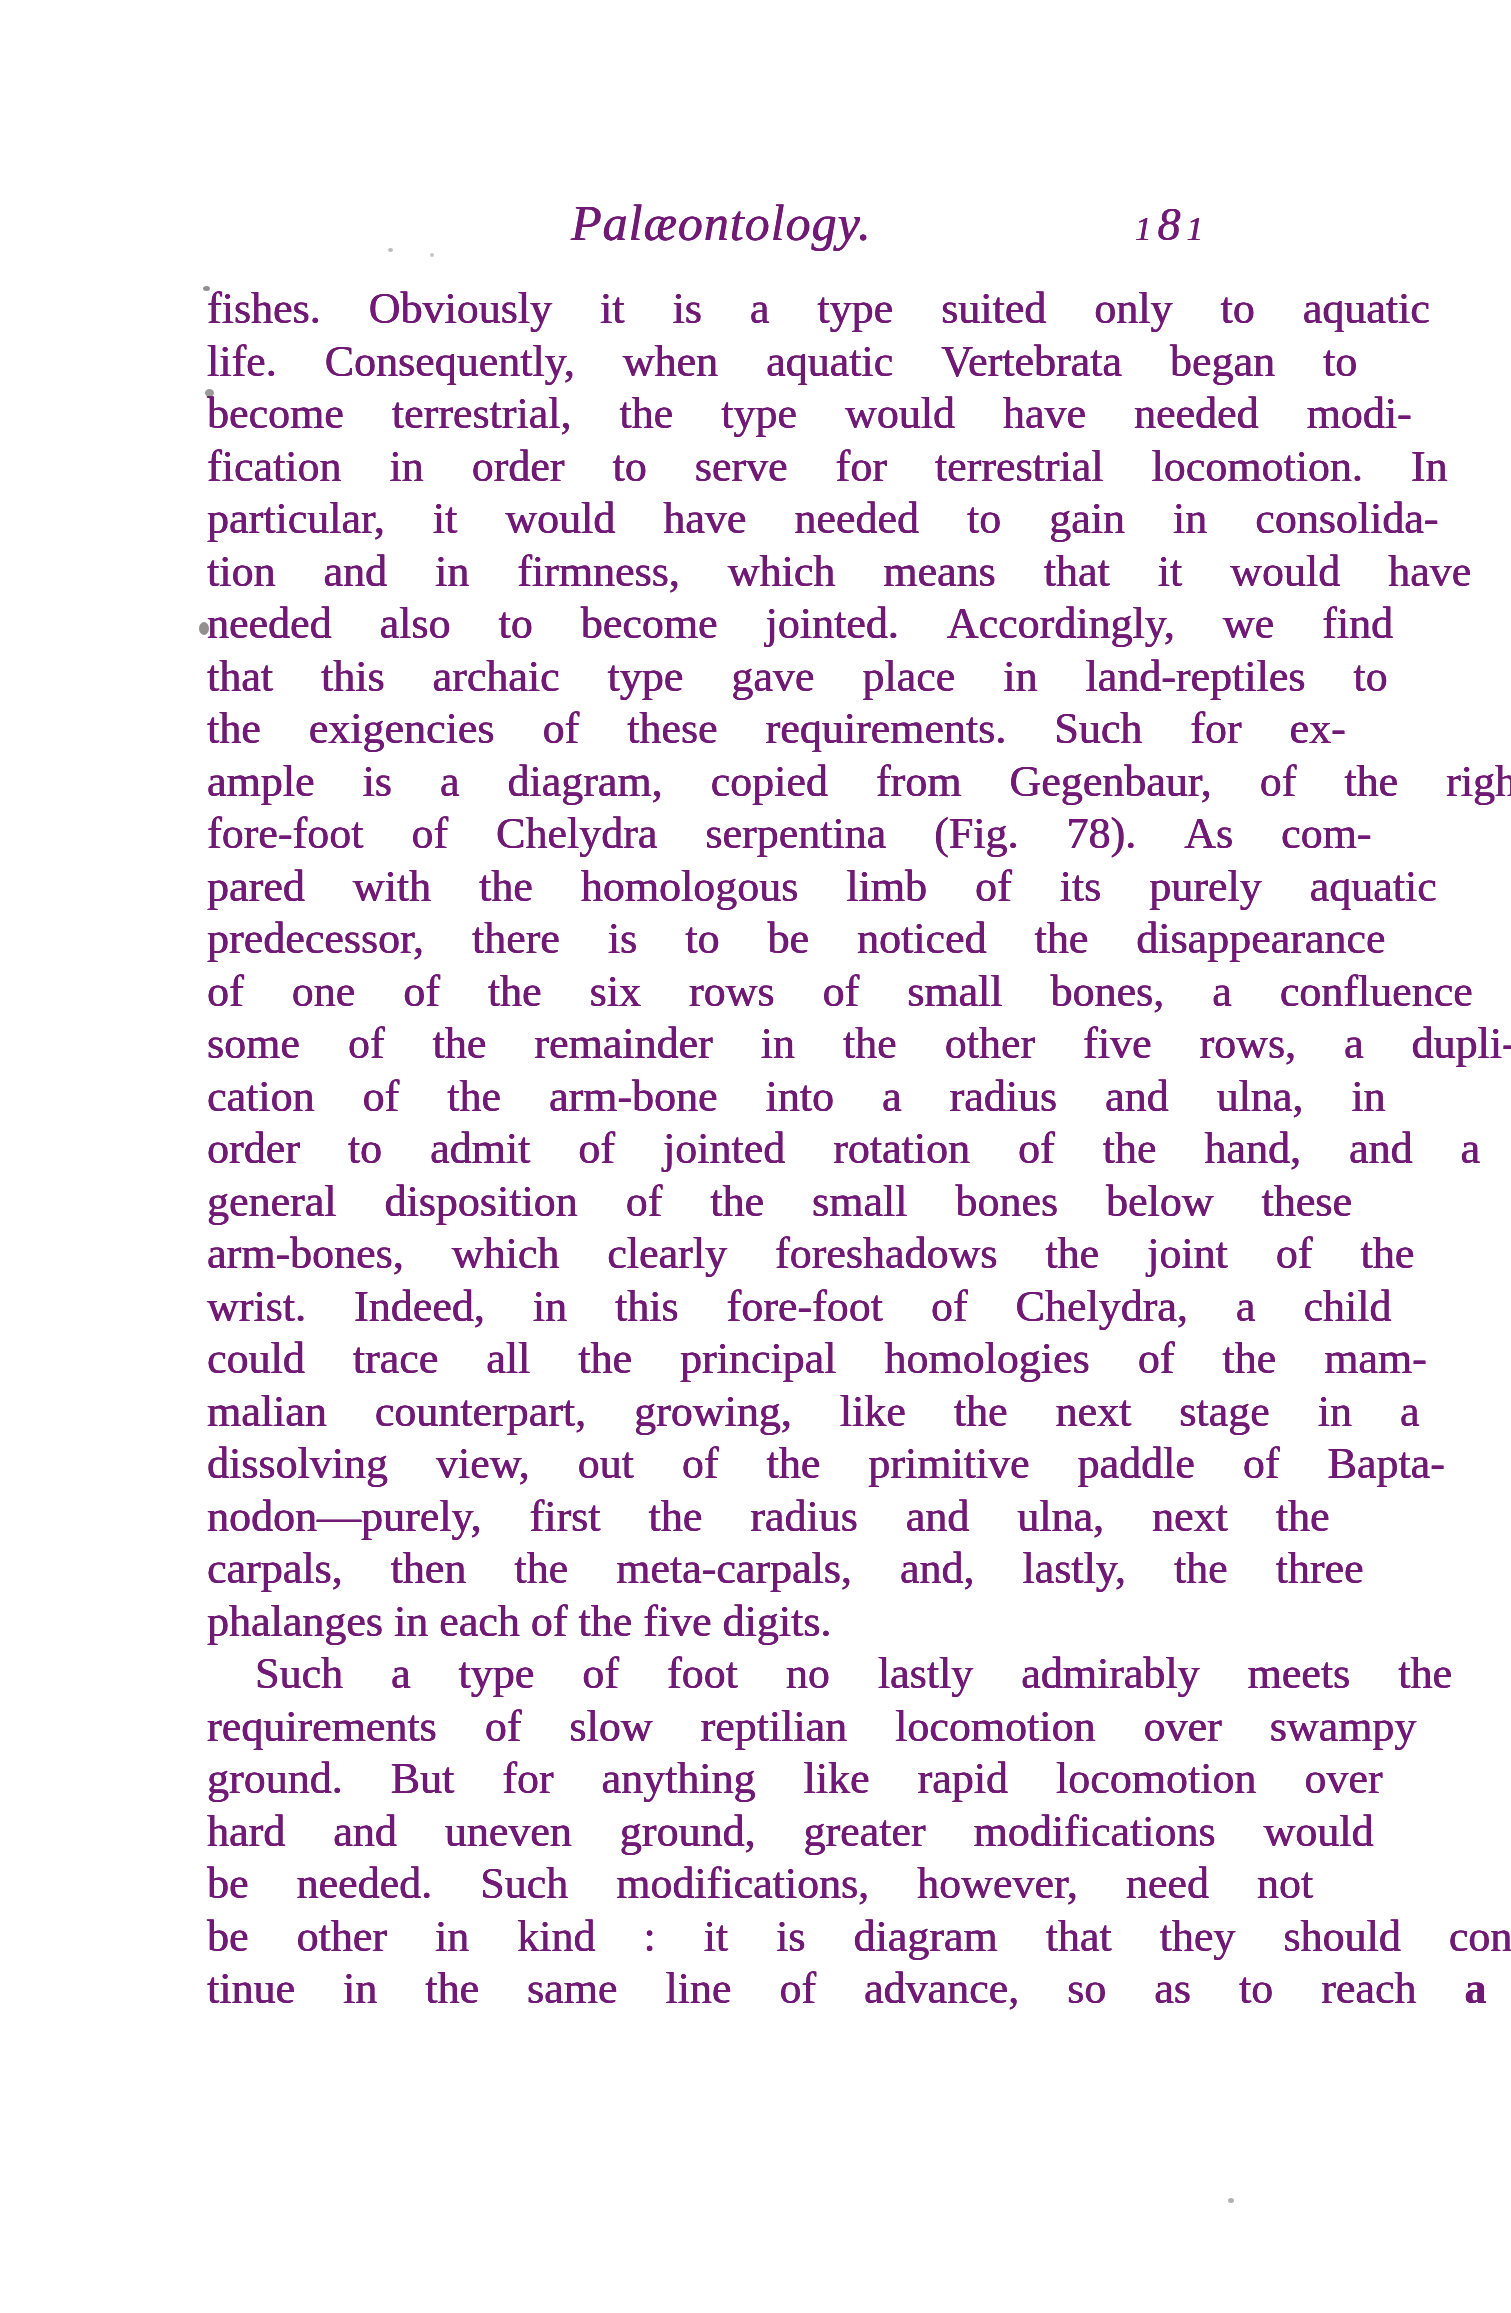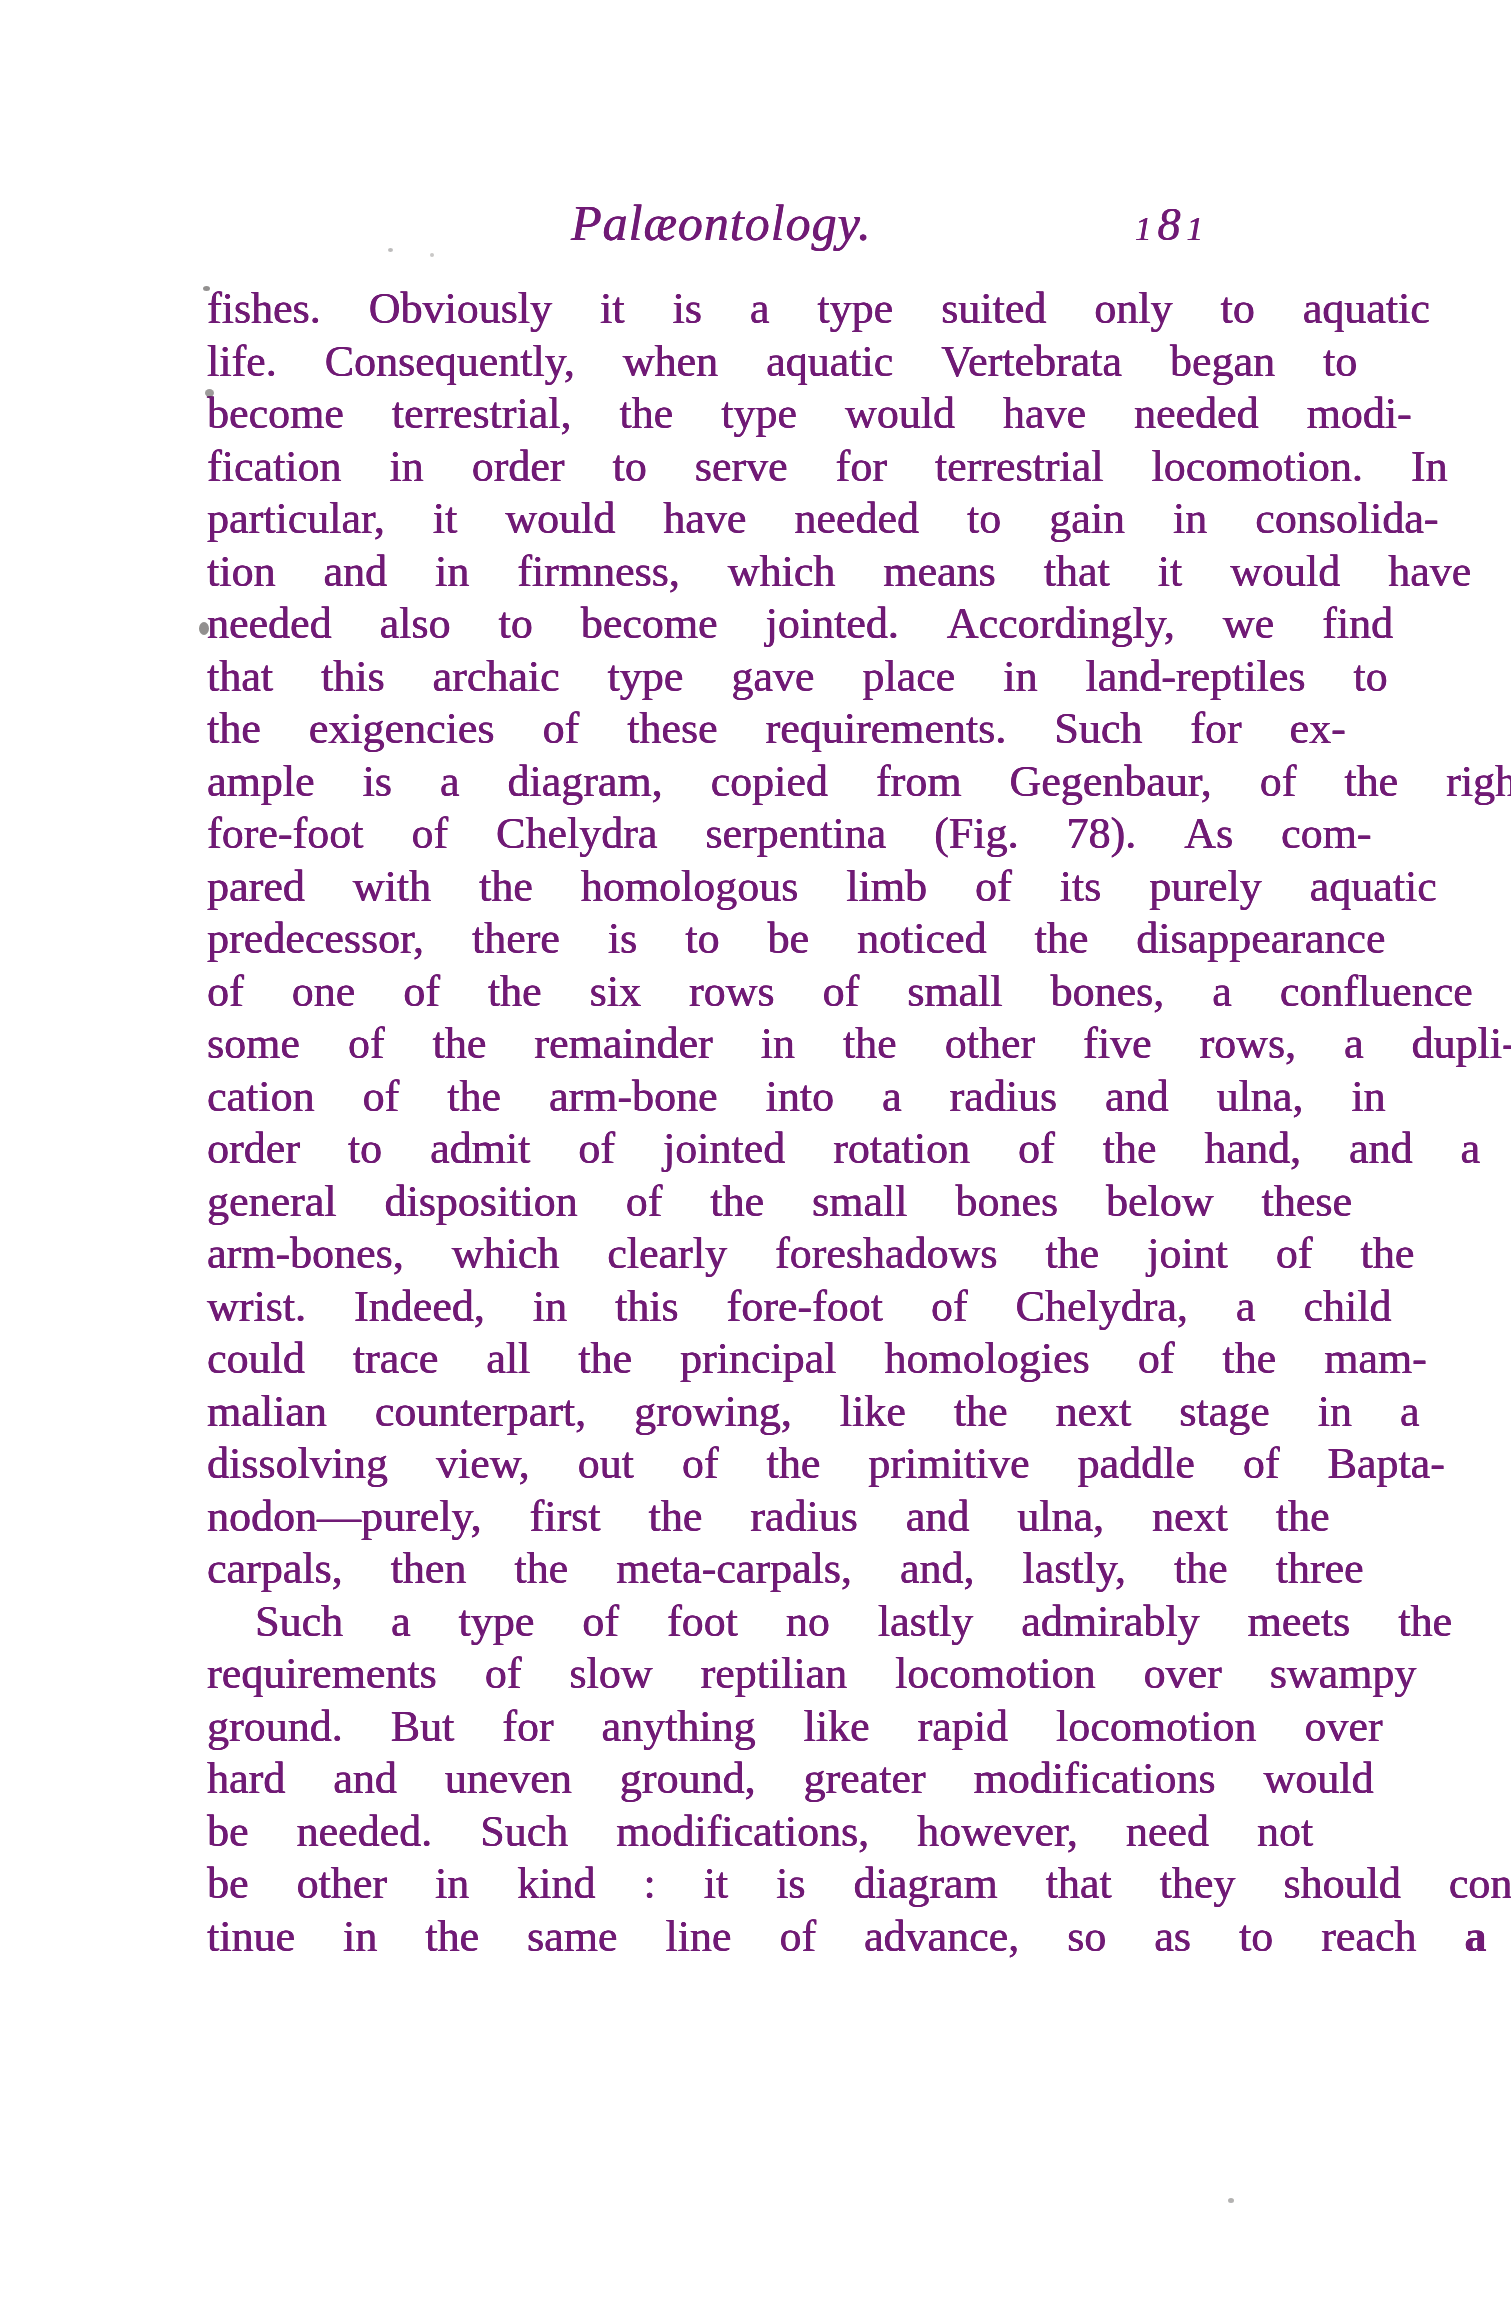--- a/index.html
+++ b/index.html
@@ -317,20 +317,21 @@
       <div class="line just">
         <span class="w"><span class="">carpals,</span></span>
         <span class="w"><span class="">then</span></span>
         <span class="w"><span class="">the</span></span>
         <span class="w"><span class="">meta-carpals,</span></span>
         <span class="w"><span class="">and,</span></span>
         <span class="w"><span class="">lastly,</span></span>
         <span class="w"><span class="">the</span></span>
         <span class="w"><span class="">three</span></span>
       </div>
+      <div class="line"><span class="">phalanges in each of the five digits.</span></div>
       <div class="line just indent">
         <span class="w"><span class="">Such</span></span>
         <span class="w"><span class="">a</span></span>
         <span class="w"><span class="">type</span></span>
         <span class="w"><span class="">of</span></span>
         <span class="w"><span class="">foot</span></span>
         <span class="w"><span class="">no</span></span>
         <span class="w"><span class="">lastly</span></span>
         <span class="w"><span class="">admirably</span></span>
         <span class="w"><span class="">meets</span></span>

